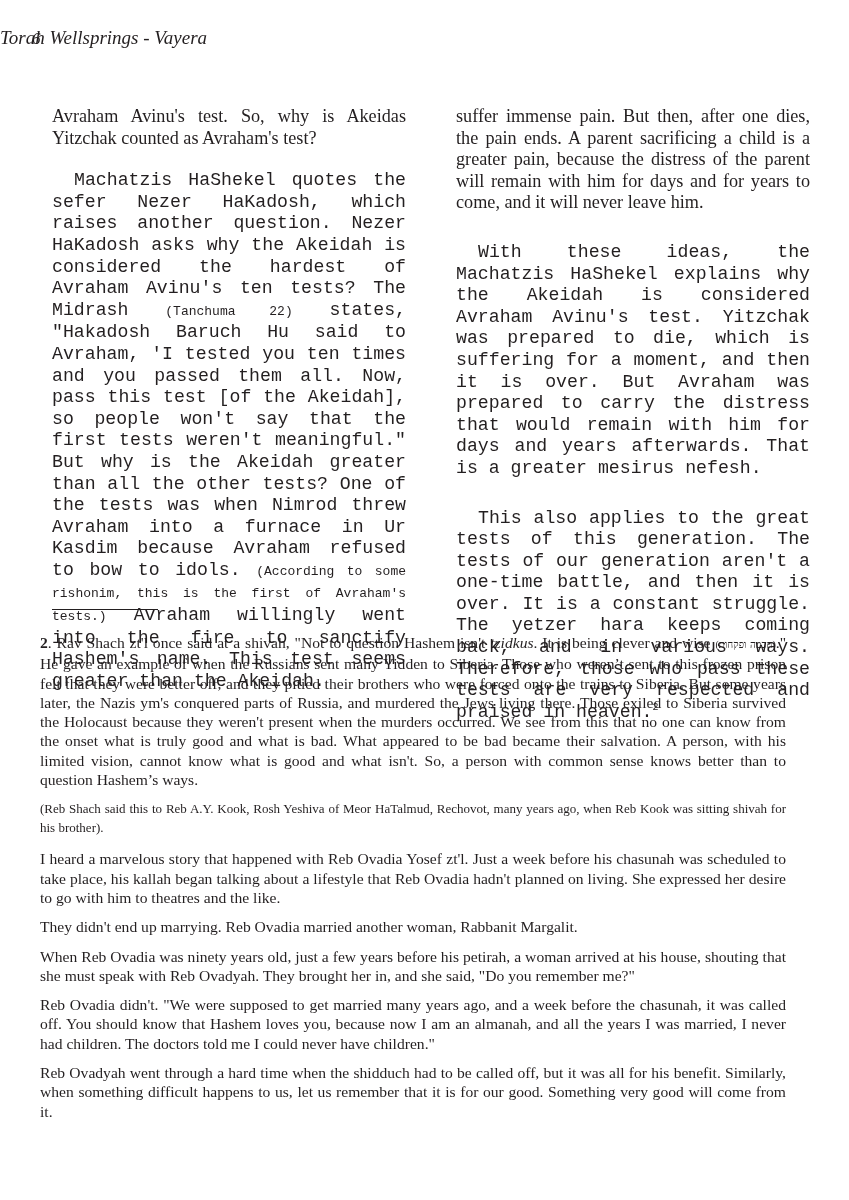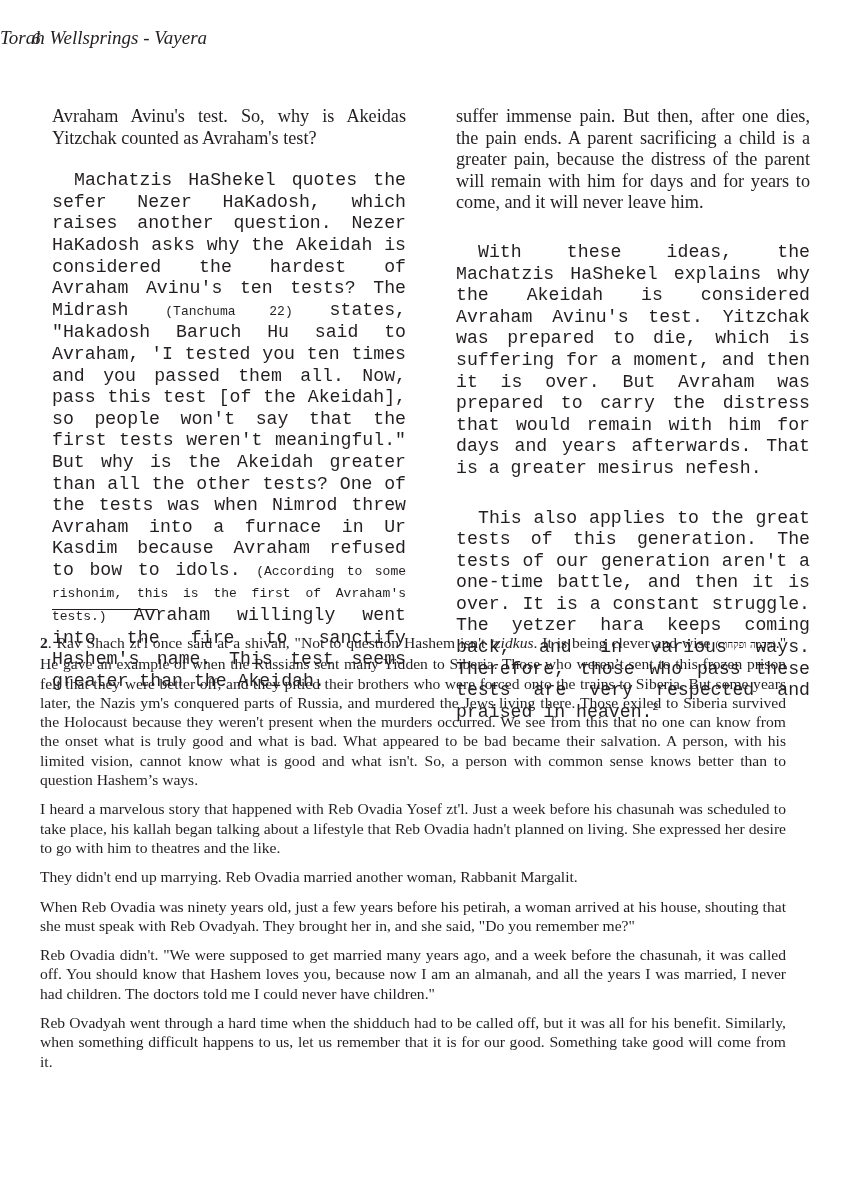--- a/index.html
+++ b/index.html
@@ -66,18 +66,19 @@
     <p class="cont">suffer immense pain. But then, after one dies, the pain ends. A parent sacrificing a child is a greater pain, because the distress of the parent will remain with him for days and for years to come, and it will never leave him.</p>
     <p class="indent" style="margin-top:28px">With these ideas, the Machatzis HaShekel explains why the Akeidah is considered Avraham Avinu's test. Yitzchak was prepared to die, which is suffering for a moment, and then it is over. But Avraham was prepared to carry the distress that would remain with him for days and years afterwards. That is a greater mesirus nefesh.</p>
     <p class="indent" style="margin-top:28px"><span>This also applies to the great tests of this generation. The tests of our generation aren't a one-time battle, and then it is over. It is a constant struggle. The yetzer hara keeps coming back, and in various ways. Therefore, those who pass these tests are very respected and praised in heaven.</span><sup>2</sup></p>
   </div>
 </div>
 
 <div class="footnote-rule"></div>
 
 <div class="footnotes">
   <p><span class="fn-num">2</span><span>. Rav Shach zt'l once said at a shivah, "Not to question Hashem isn't </span><em>tzidkus</em><span>. It is being clever and wise </span><span class="hebrew" dir="rtl">(חכמה ופקחות)</span><span>." He gave an example of when the Russians sent many Yidden to Siberia. Those who weren’t sent to this frozen prison felt that they were better off, and they pitied their brothers who were forced onto the trains to Siberia. But some years later, the Nazis ym's conquered parts of Russia, and murdered the Jews living there. Those exiled to Siberia survived the Holocaust because they weren't present when the murders occurred. We see from this that no one can know from the onset what is truly good and what is bad. What appeared to be bad became their salvation. A person, with his limited vision, cannot know what is good and what isn't. So, a person with common sense knows better than to question Hashem’s ways.</span></p>
+  <p class="note-small">(Reb Shach said this to Reb A.Y. Kook, Rosh Yeshiva of Meor HaTalmud, Rechovot, many years ago, when Reb Kook was sitting shivah for his brother).</p>
   <p>I heard a marvelous story that happened with Reb Ovadia Yosef zt'l. Just a week before his chasunah was scheduled to take place, his kallah began talking about a lifestyle that Reb Ovadia hadn't planned on living. She expressed her desire to go with him to theatres and the like.</p>
   <p>They didn't end up marrying. Reb Ovadia married another woman, Rabbanit Margalit.</p>
   <p>When Reb Ovadia was ninety years old, just a few years before his petirah, a woman arrived at his house, shouting that she must speak with Reb Ovadyah. They brought her in, and she said, "Do you remember me?"</p>
   <p>Reb Ovadia didn't. "We were supposed to get married many years ago, and a week before the chasunah, it was called off. You should know that Hashem loves you, because now I am an almanah, and all the years I was married, I never had children. The doctors told me I could never have children."</p>
-  <p>Reb Ovadyah went through a hard time when the shidduch had to be called off, but it was all for his benefit. Similarly, when something difficult happens to us, let us remember that it is for our good. Something take good will come from it.</p>
+  <p>Reb Ovadyah went through a hard time when the shidduch had to be called off, but it was all for his benefit. Similarly, when something difficult happens to us, let us remember that it is for our good. Something very good will come from it.</p>
 </div>
 
 </body></html>

